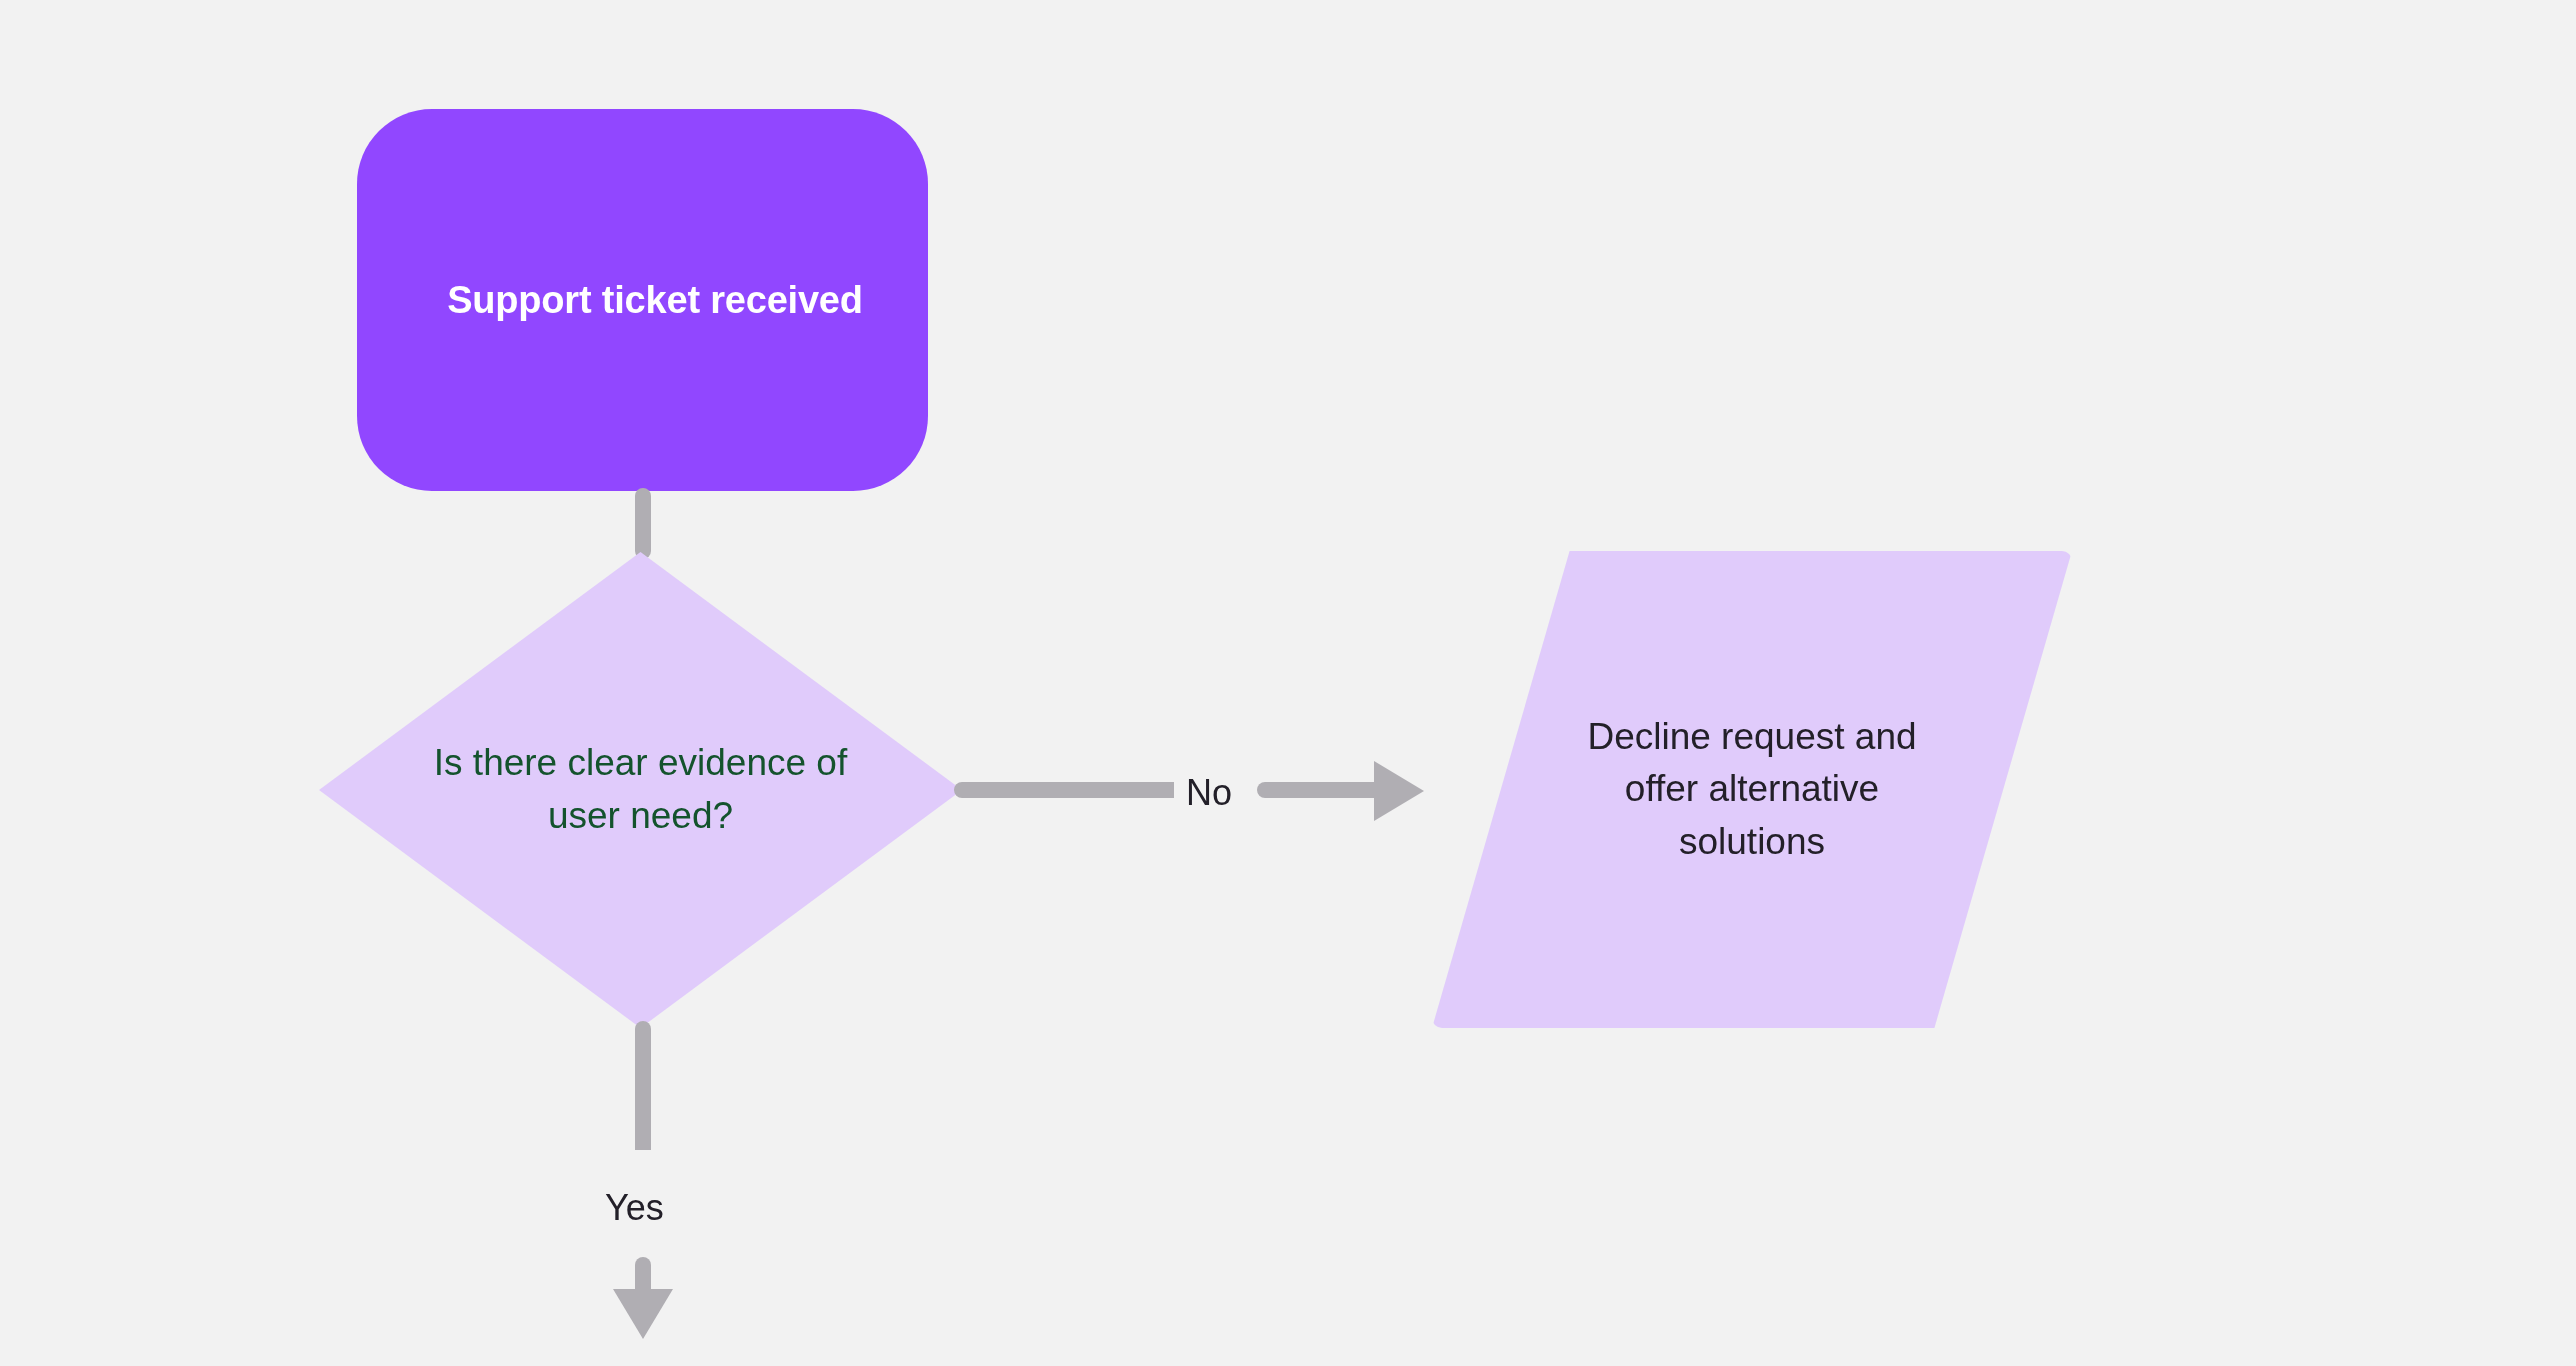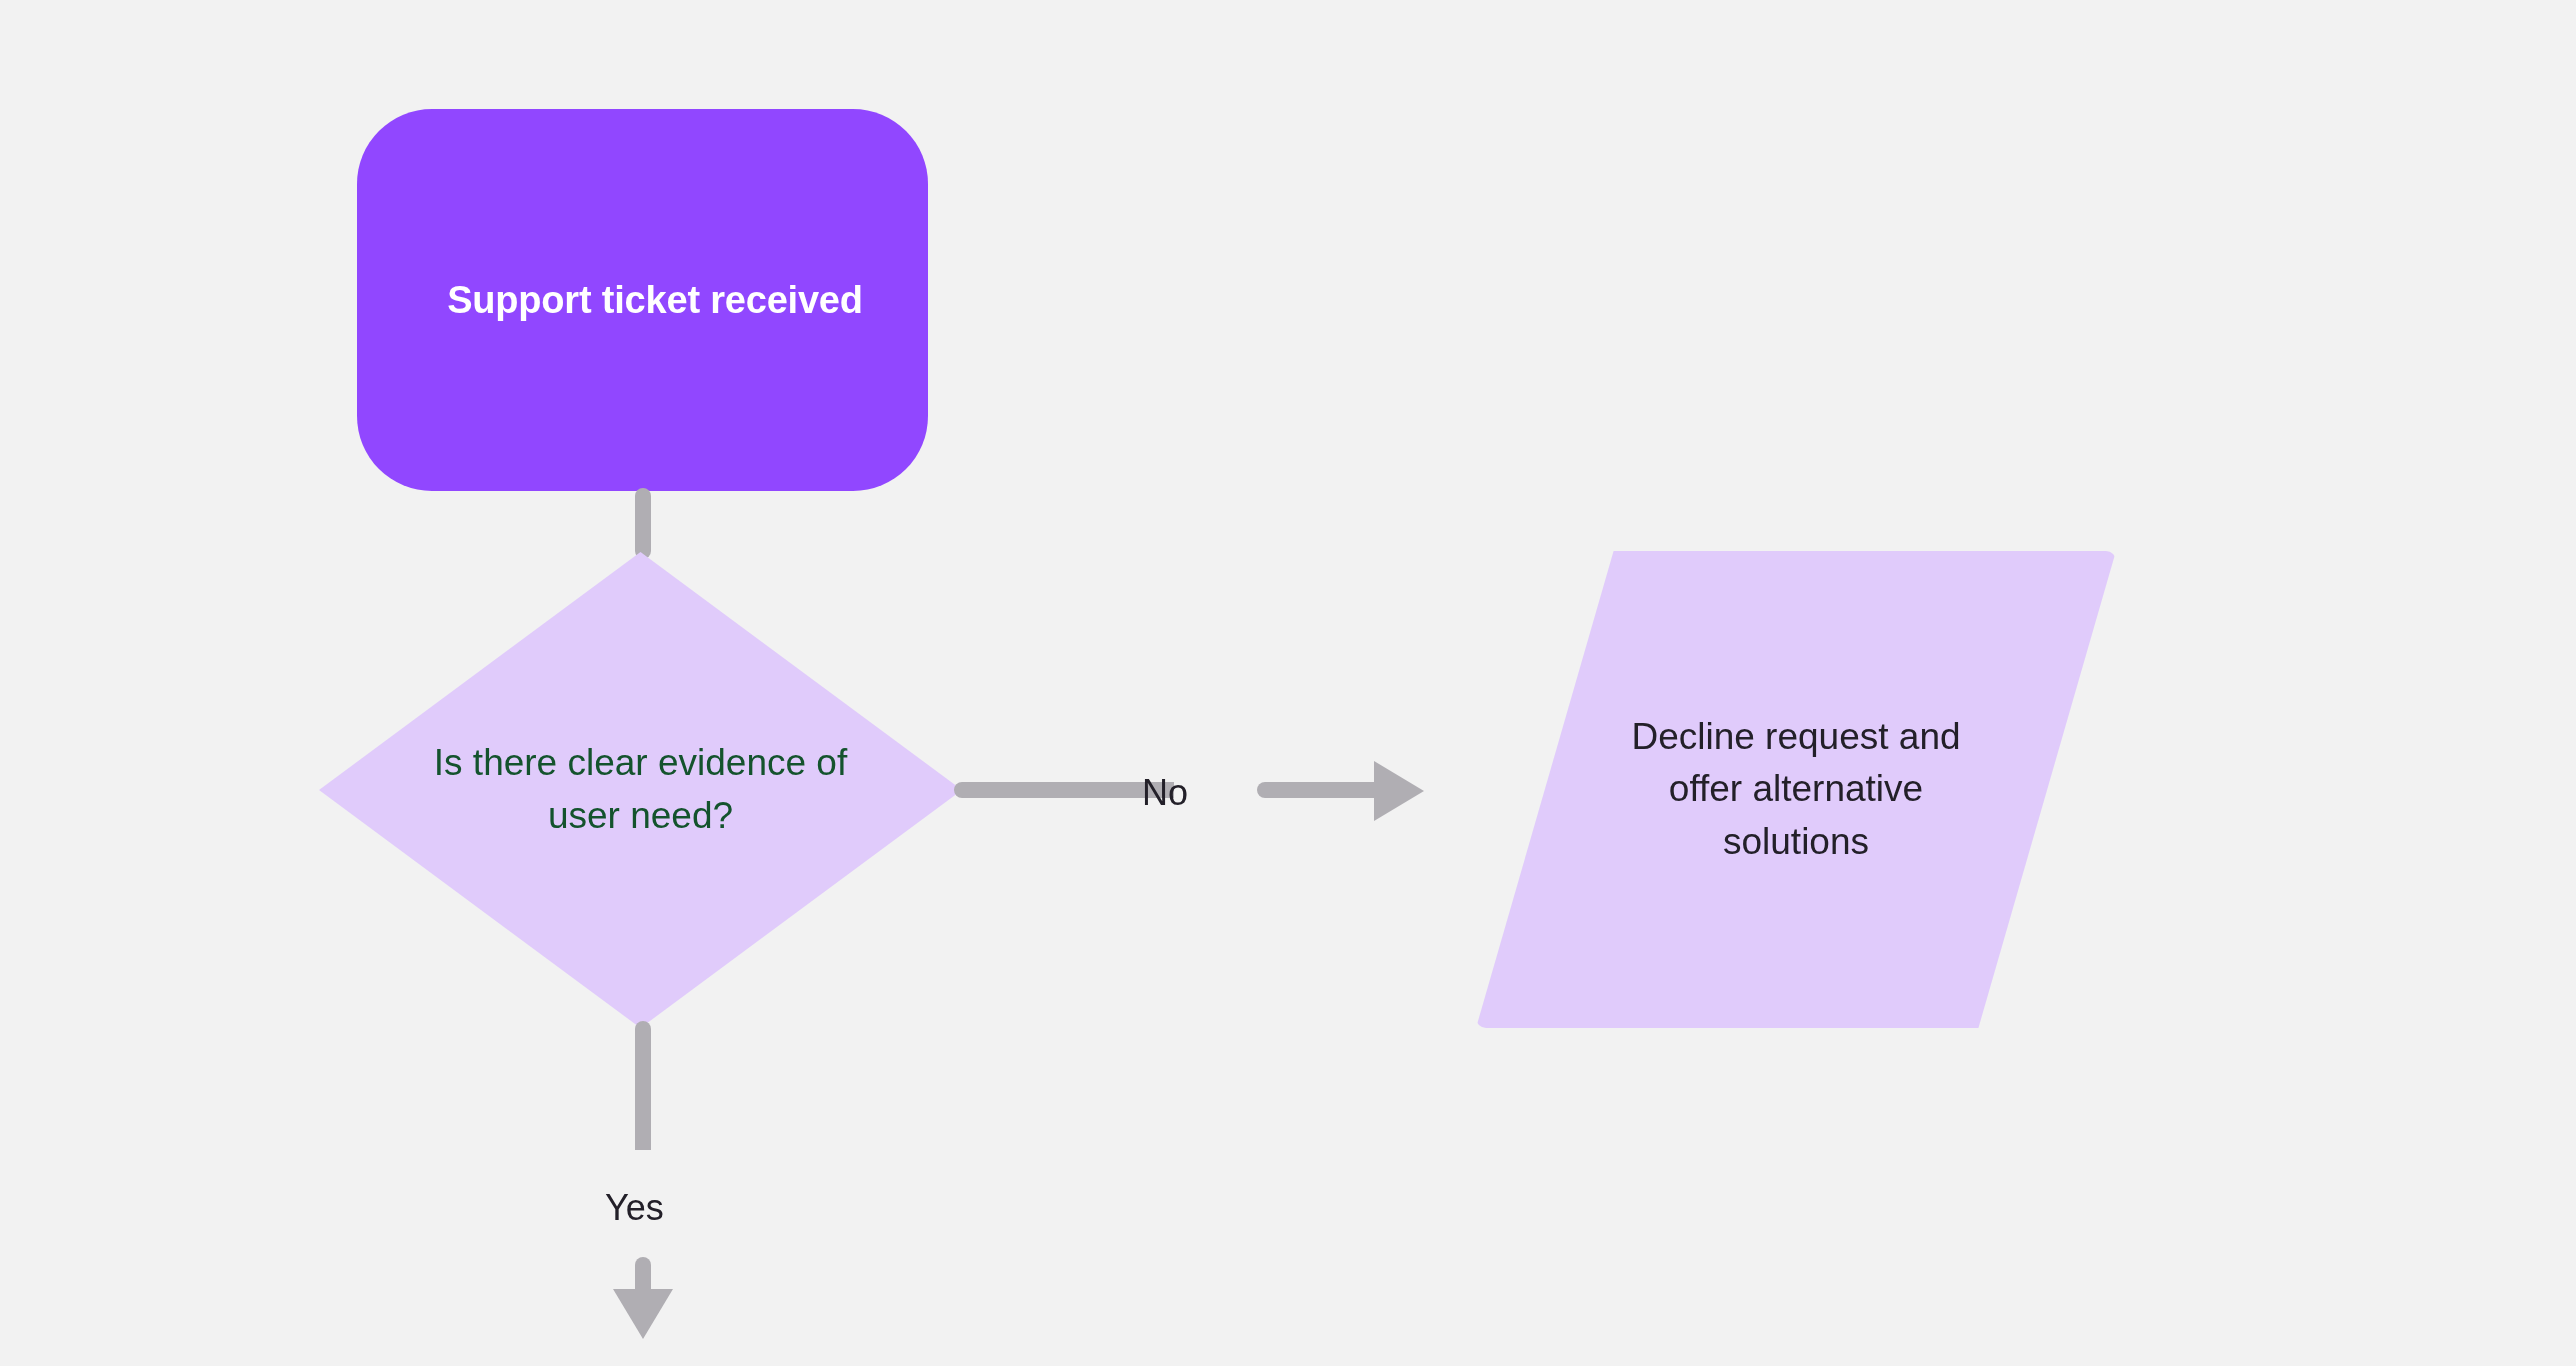--- a/index.html
+++ b/index.html
@@ -66,21 +66,21 @@
     font-weight: normal;
     line-height: 1.42;
     text-align: center;
     padding: 0 103px;
     box-sizing: border-box;
   }
 
   
   .node-io {
     position: absolute;
-    left: 1476px;
+    left: 1432px;
     top: 551px;
     width: 640px;
     height: 477px;
   }
   .node-io .io-shape {
     position: absolute;
     inset: 0;
     background: #e0cbfb;
     clip-path: polygon(21.5% 0%, 100% 0%, 78.5% 100%, 0% 100%);
     border-radius: 10px;
@@ -149,21 +149,21 @@
   #conn-start-to-decision { left: 635px; top: 488px; height: 71px; }
 
   #conn-decision-to-io-a  { left: 954px; top: 782px; width: 220px; }
   #conn-decision-to-io-b  { left: 1257px; top: 782px; width: 129px; }
   #arrow-to-io            { left: 1374px; top: 761px; }
 
   #conn-decision-to-yes-a { left: 635px; top: 1021px; height: 129px; }
   #conn-decision-to-yes-b { left: 635px; top: 1257px; height: 44px; }
   #arrow-yes              { left: 613px; top: 1289px; }
 
-  #label-no  { left: 1142px; top: 775px; }
+  #label-no  { left: 1186px; top: 775px; }
   #label-yes { left: 605px; top: 1190px; }
 </style>
 </head>
 <body>
 
 <div id="canvas">
 
   <div class="node-start">
     <span class="node-text">Support ticket received</span>
   </div>

